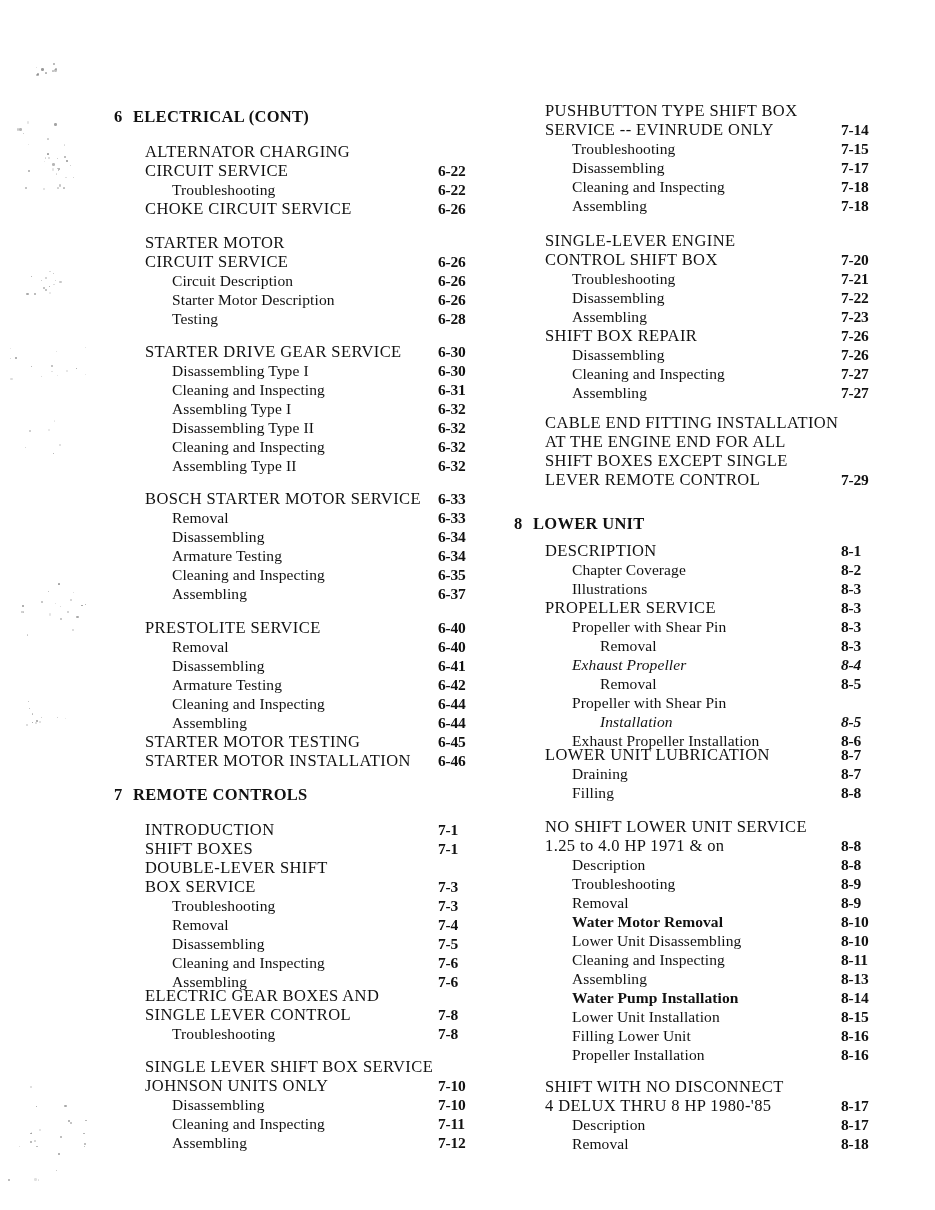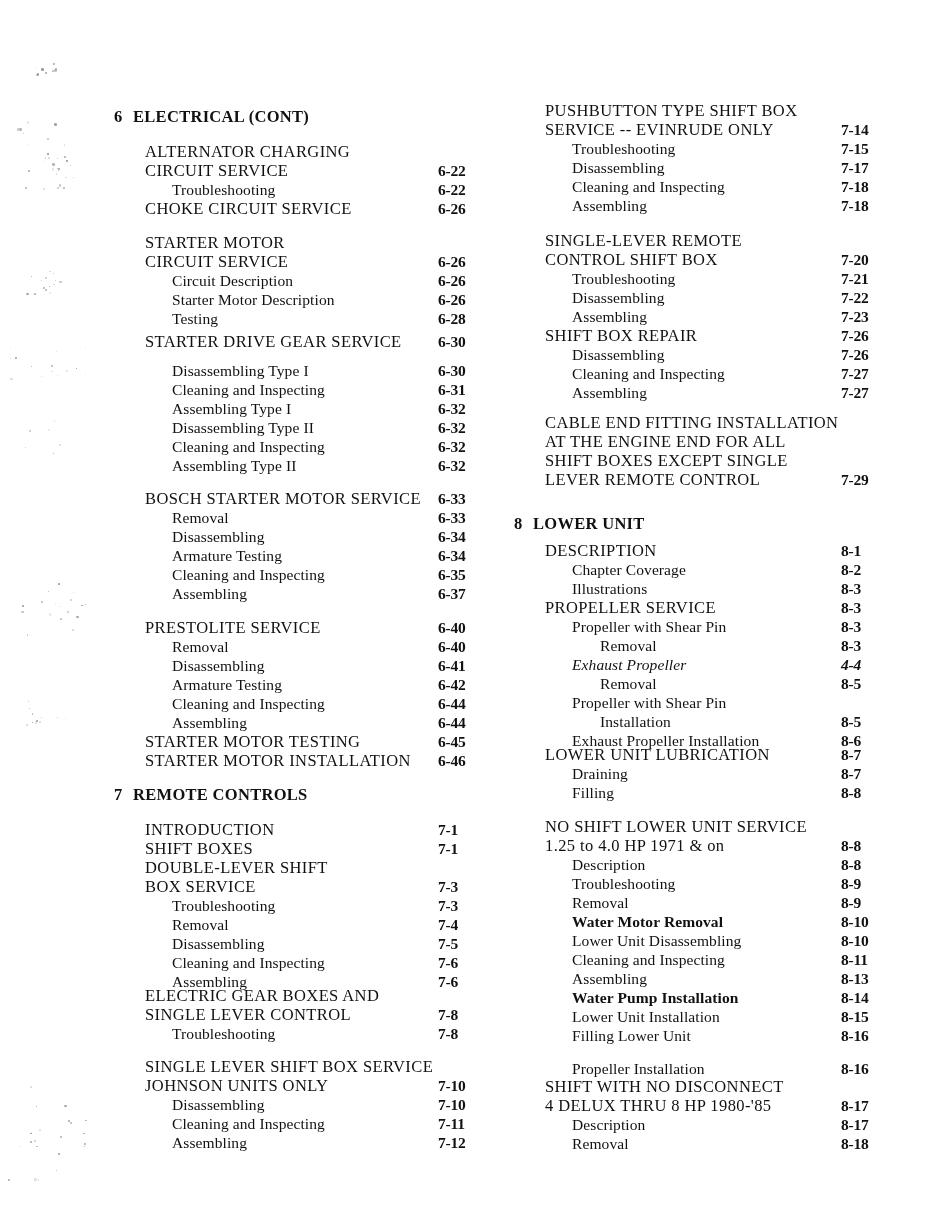--- a/index.html
+++ b/index.html
@@ -262,21 +262,21 @@
         <span class="pageno">6-26</span>
       </div>
       <div class="row" style="top: 290px;">
         <span class="label lvl-sub">Starter Motor Description</span>
         <span class="pageno">6-26</span>
       </div>
       <div class="row" style="top: 309px;">
         <span class="label lvl-sub">Testing</span>
         <span class="pageno">6-28</span>
       </div>
-      <div class="row" style="top: 332px;">
+      <div class="row" style="top: 342px;">
         <span class="label lvl-head">STARTER DRIVE GEAR SERVICE</span>
         <span class="pageno">6-30</span>
       </div>
       <div class="row" style="top: 361px;">
         <span class="label lvl-sub">Disassembling Type I</span>
         <span class="pageno">6-30</span>
       </div>
       <div class="row" style="top: 380px;">
         <span class="label lvl-sub">Cleaning and Inspecting</span>
         <span class="pageno">6-31</span>
@@ -442,21 +442,21 @@
       </div>
       <div class="row" style="top: 177px;">
         <span class="label lvl-sub">Cleaning and Inspecting</span>
         <span class="pageno">7-18</span>
       </div>
       <div class="row" style="top: 196px;">
         <span class="label lvl-sub">Assembling</span>
         <span class="pageno">7-18</span>
       </div>
       <div class="row" style="top: 231px;">
-        <span class="label lvl-head">SINGLE-LEVER REMOTE</span>
+        <span class="label lvl-head">SINGLE-LEVER ENGINE</span>
       </div>
       <div class="row" style="top: 250px;">
         <span class="label lvl-head">CONTROL SHIFT BOX</span>
         <span class="pageno">7-20</span>
       </div>
       <div class="row" style="top: 269px;">
         <span class="label lvl-sub">Troubleshooting</span>
         <span class="pageno">7-21</span>
       </div>
       <div class="row" style="top: 288px;">
@@ -519,30 +519,30 @@
       <div class="row" style="top: 617px;">
         <span class="label lvl-sub">Propeller with Shear Pin</span>
         <span class="pageno">8-3</span>
       </div>
       <div class="row" style="top: 636px;">
         <span class="label lvl-sub2">Removal</span>
         <span class="pageno">8-3</span>
       </div>
       <div class="row" style="top: 655px; font-style: italic;">
         <span class="label lvl-sub">Exhaust Propeller</span>
-        <span class="pageno">4-4</span>
+        <span class="pageno">8-4</span>
       </div>
       <div class="row" style="top: 674px;">
         <span class="label lvl-sub2">Removal</span>
         <span class="pageno">8-5</span>
       </div>
       <div class="row" style="top: 693px;">
         <span class="label lvl-sub">Propeller with Shear Pin</span>
       </div>
-      <div class="row" style="top: 712px;">
+      <div class="row" style="top: 712px; font-style: italic;">
         <span class="label lvl-sub2">Installation</span>
         <span class="pageno">8-5</span>
       </div>
       <div class="row" style="top: 731px;">
         <span class="label lvl-sub">Exhaust Propeller Installation</span>
         <span class="pageno">8-6</span>
       </div>
       <div class="row" style="top: 745px;">
         <span class="label lvl-head">LOWER UNIT LUBRICATION</span>
         <span class="pageno">8-7</span>
@@ -595,21 +595,21 @@
         <span class="pageno">8-14</span>
       </div>
       <div class="row" style="top: 1007px;">
         <span class="label lvl-sub">Lower Unit Installation</span>
         <span class="pageno">8-15</span>
       </div>
       <div class="row" style="top: 1026px;">
         <span class="label lvl-sub">Filling Lower Unit</span>
         <span class="pageno">8-16</span>
       </div>
-      <div class="row" style="top: 1045px; margin-top: 14px;">
+      <div class="row" style="top: 1045px;">
         <span class="label lvl-sub">Propeller Installation</span>
         <span class="pageno">8-16</span>
       </div>
       <div class="row" style="top: 1077px;">
         <span class="label lvl-head">SHIFT WITH NO DISCONNECT</span>
       </div>
       <div class="row" style="top: 1096px;">
         <span class="label lvl-head">4 DELUX THRU 8 HP 1980-'85</span>
         <span class="pageno">8-17</span>
       </div>

